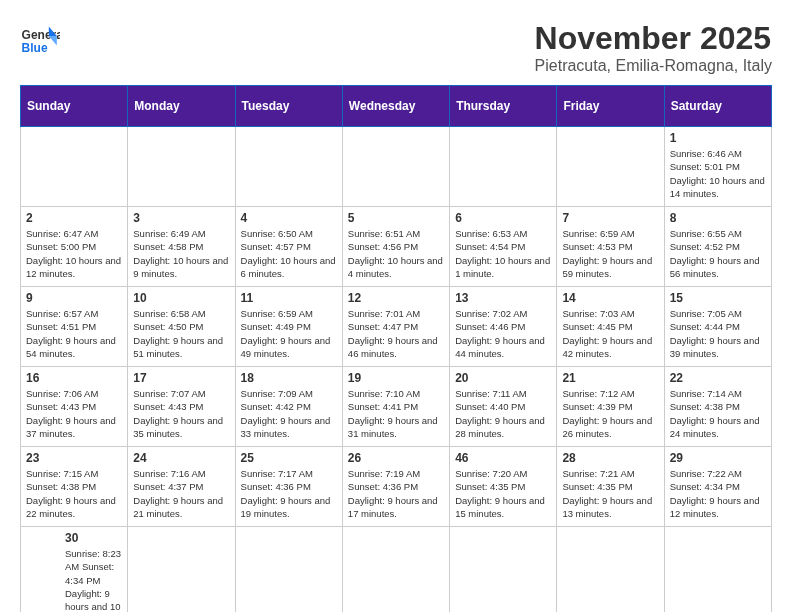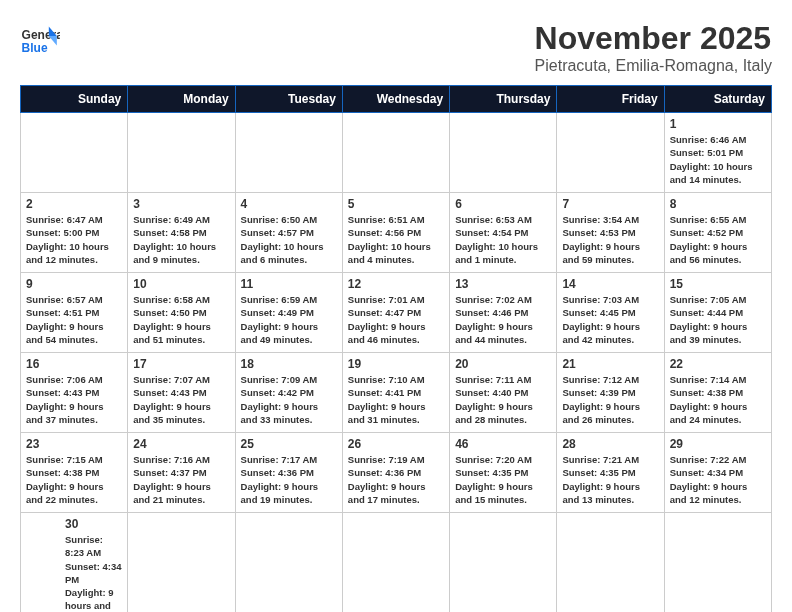--- a/index.html
+++ b/index.html
@@ -37,24 +37,24 @@
     .subtitle {
       font-size: 16px;
       color: #555;
     }
     table {
       width: 100%;
       border-collapse: collapse;
       font-size: 11px;
     }
     thead tr th {
-      background-color: #0f172a;
+      background-color: #4c1d95;
       color: #fff;
-      text-align: right;
-      padding: 6px 6px;
+      text-align: left;
+      padding: 13px 6px;
       font-size: 12px;
       font-weight: bold;
       border: 1px solid #1565c0;
     }
     tbody tr td {
       border: 1px solid #ccc;
       vertical-align: top;
       padding: 4px 5px;
       width: 107px;
       min-height: 70px;
@@ -64,21 +64,20 @@
       font-size: 12px;
       font-weight: bold;
       color: #333;
       display: block;
       margin-bottom: 2px;
     }
     .day-info {
       font-size: 9.5px;
       color: #333;
       line-height: 1.4;
-      font-weight: bold;
     }
     .empty-cell {
       background: #fff;
     }
     tbody tr:last-child td {
       height: auto;
       padding-left: 44px;
     }
   </style>
 </head>
@@ -152,21 +151,21 @@
 Daylight: 10 hours and 4 minutes.</div>
         </td>
         <td>
           <span class="day-number">6</span>
           <div class="day-info">Sunrise: 6:53 AM
 Sunset: 4:54 PM
 Daylight: 10 hours and 1 minute.</div>
         </td>
         <td>
           <span class="day-number">7</span>
-          <div class="day-info">Sunrise: 3:54 AM
+          <div class="day-info">Sunrise: 6:59 AM
 Sunset: 4:53 PM
 Daylight: 9 hours and 59 minutes.</div>
         </td>
         <td>
           <span class="day-number">8</span>
           <div class="day-info">Sunrise: 6:55 AM
 Sunset: 4:52 PM
 Daylight: 9 hours and 56 minutes.</div>
         </td>
       </tr>

